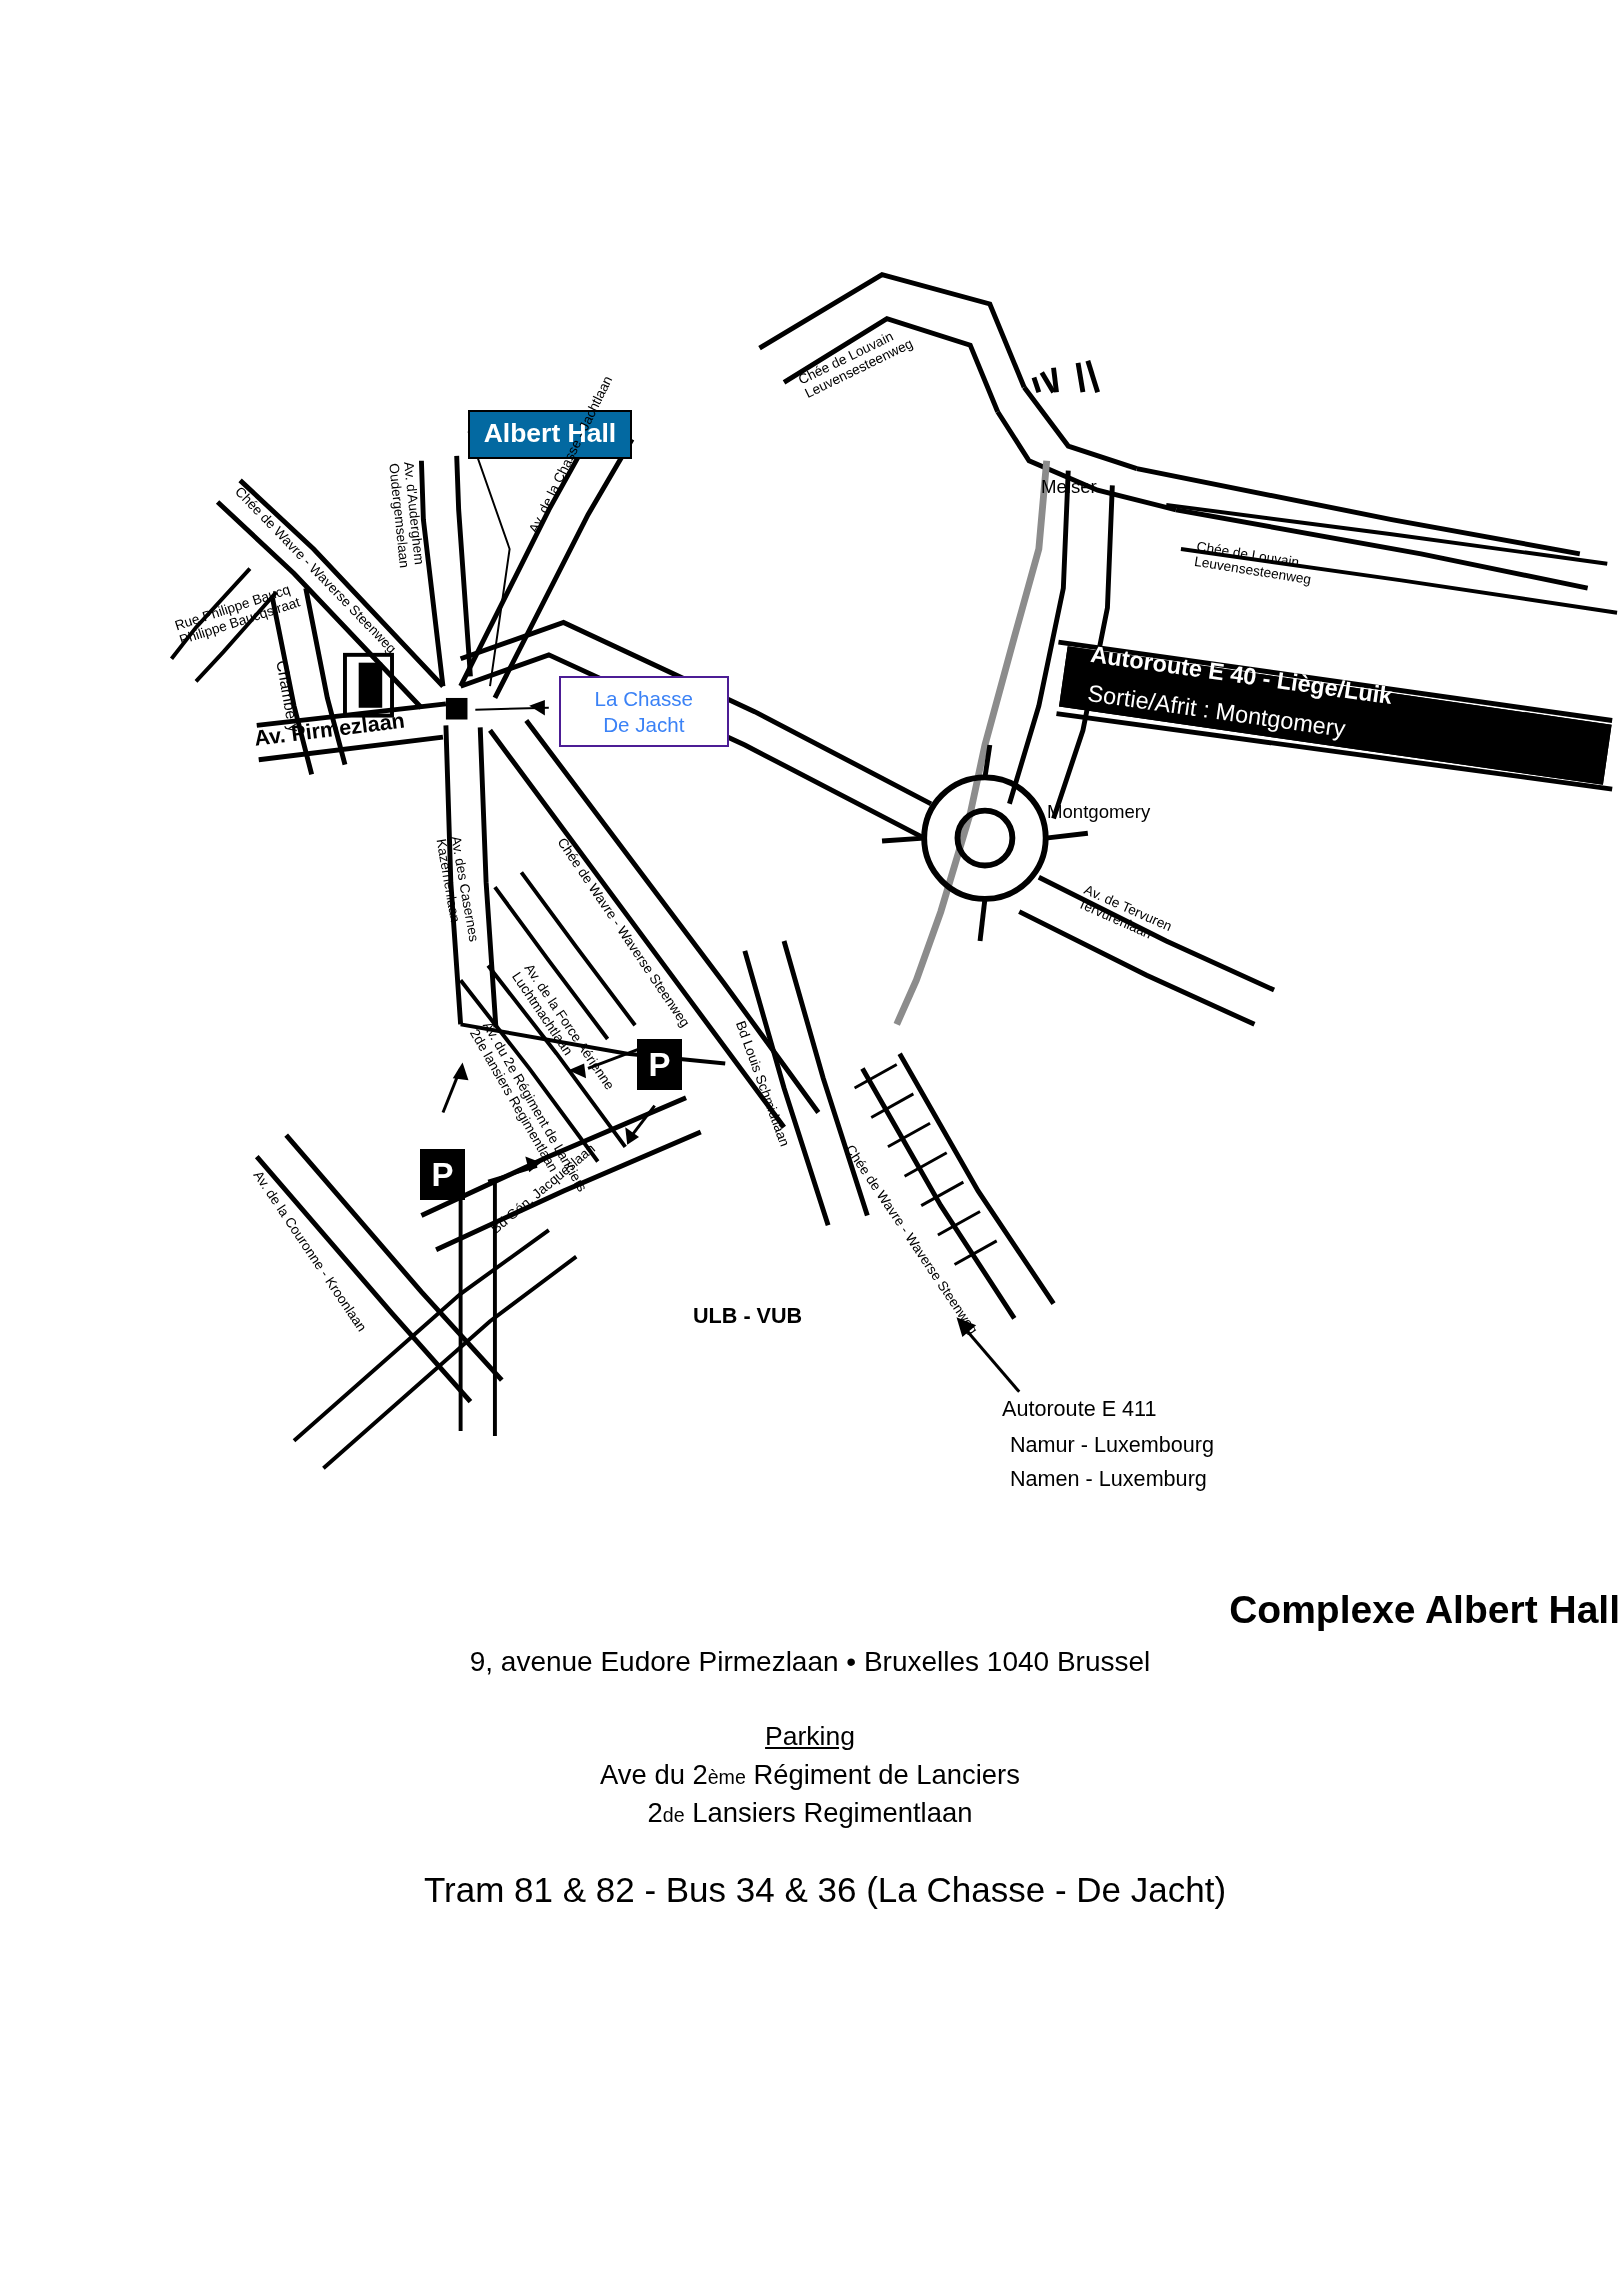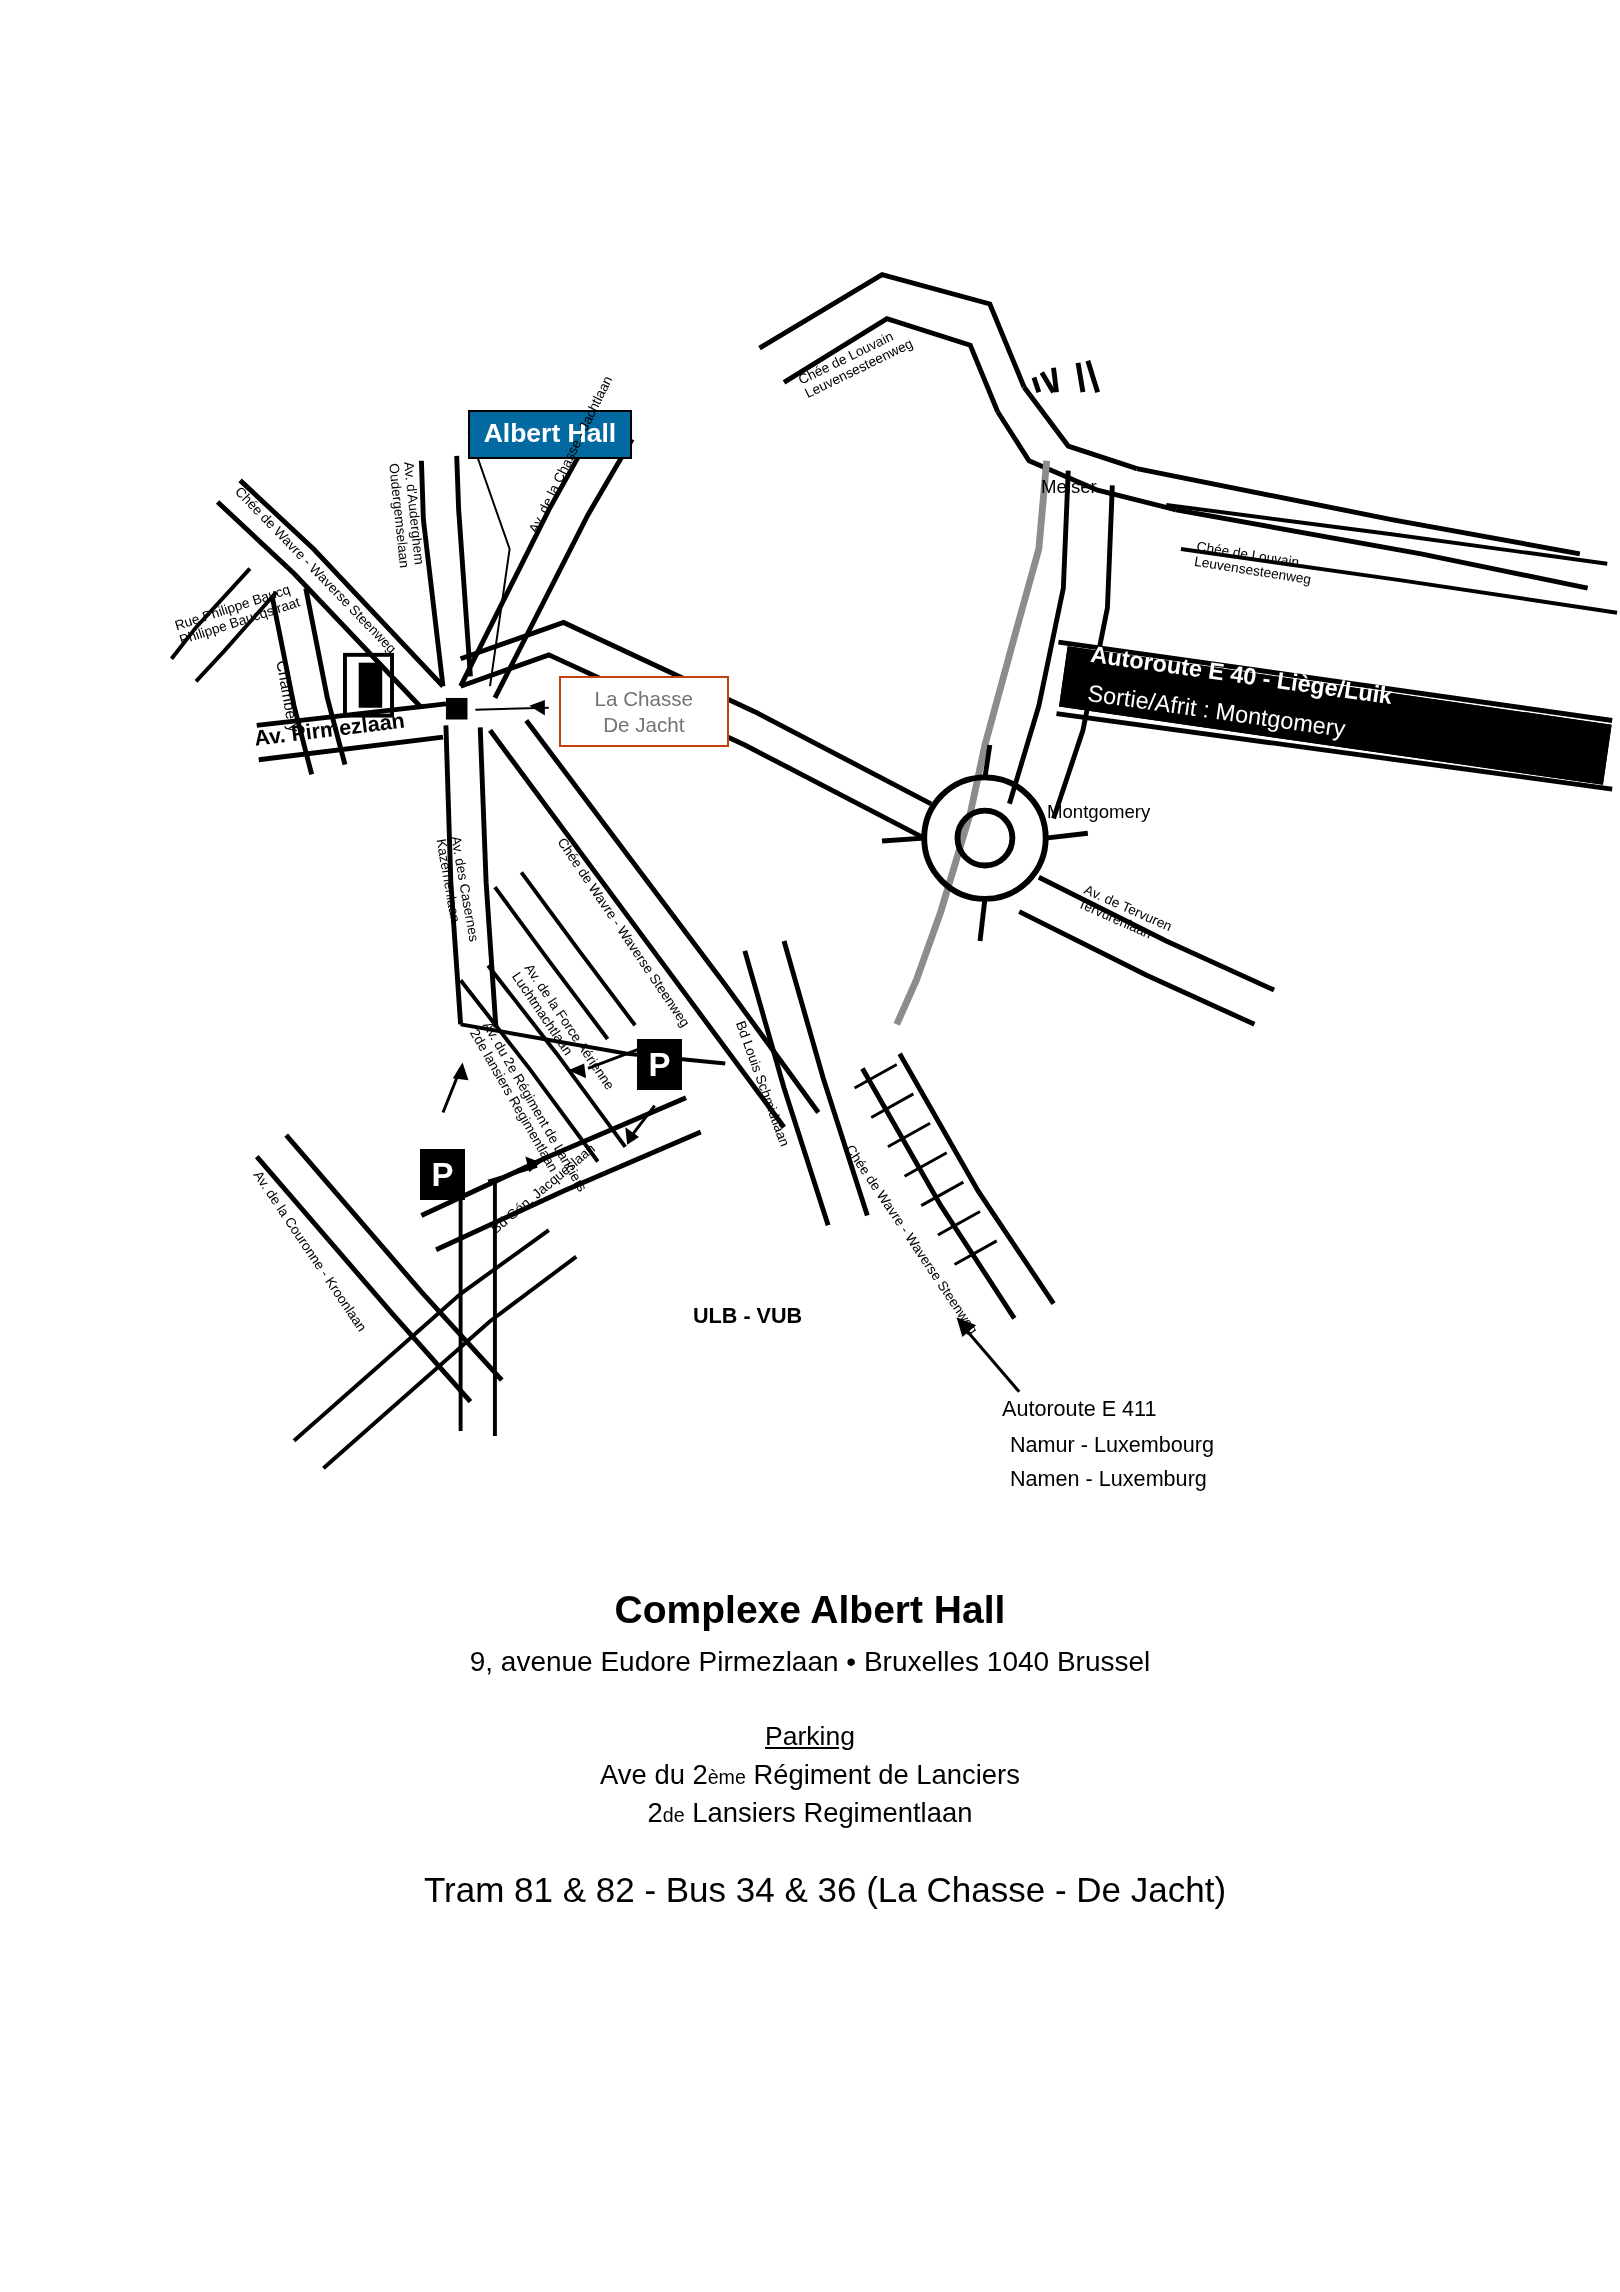--- a/index.html
+++ b/index.html
@@ -18,34 +18,34 @@
   .small{font-size:15.7px;}
   .med{font-size:18.6px;}
   .big{font-size:21.6px;}
   .bold{font-weight:bold;}
 
   .boxed{
     background:#0369a1;color:#fff;font-weight:bold;font-size:26.5px;
     padding:6.9px 13.7px 8.8px 13.7px;border:2px solid #000;
   }
   .boxed-white{
-    background:#fff;color:#737373;font-size:20.6px;
-    padding:7.8px 11.8px;border:2px solid #c2410c;text-align:center;line-height:1.25;
+    background:#fff;color:#3b82f6;font-size:20.6px;
+    padding:7.8px 11.8px;border:2px solid #4c1d95;text-align:center;line-height:1.25;
   }
   .pmark{
     width:45px;height:51px;background:#000;color:#fff;
     font-weight:bold;font-size:33px;
     display:flex;align-items:center;justify-content:center;
   }
   .hiwayband{
     color:#fff;font-size:23.5px;line-height:1.3;white-space:pre;
   }
 
   .footer{position:absolute;left:0;top:1588px;width:1620px;text-align:center;}
-  .f-title{font-size:39px;font-weight:bold;margin:0 0 13.7px 0;}
+  .f-title{font-size:39px;font-weight:bold;margin:0 0 13.7px 0;text-align:right;}
   .f-addr{font-size:28px;margin:0 0 43px 0;}
   .f-parkhead{font-size:26.5px;font-weight:normal;text-decoration:underline;margin:0 0 7.8px 0;}
   .f-line{font-size:27.4px;margin:0 0 5.9px 0;}
   .f-transit{font-size:35px;margin:41px 0 0 0;padding-left:30px;}
   .sub{font-size:19.6px;}
 </style>
 </head>
 <body>
 
 <div class="map-wrap">

